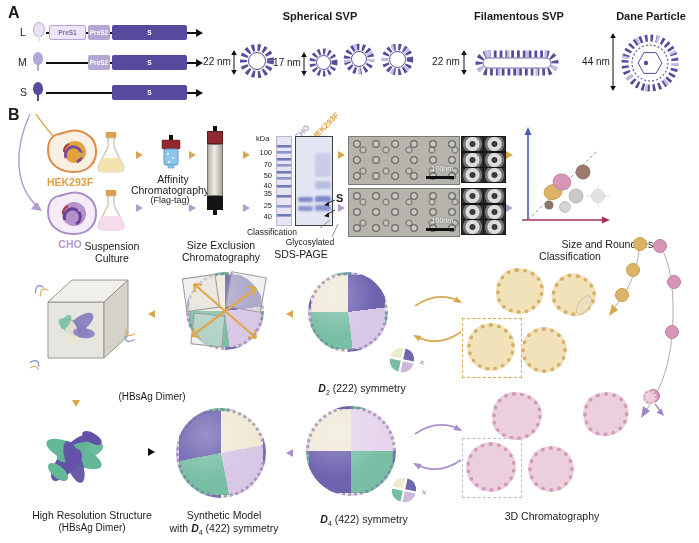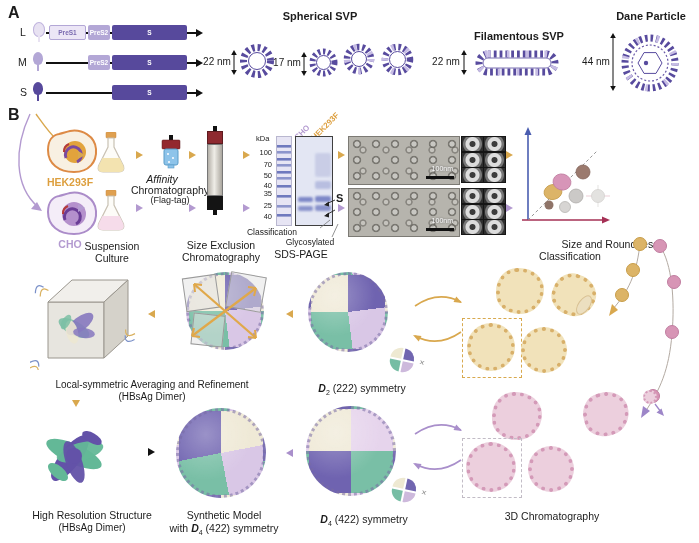--- a/index.html
+++ b/index.html
@@ -115,21 +115,21 @@
     <circle cx="17" cy="17" r="12" fill="none" stroke="#584b9e" stroke-width="6.5" stroke-dasharray="2.6 2.8"></circle>
     <circle cx="17" cy="17" r="12" fill="none" stroke="#c6bce4" stroke-width="6.5" stroke-dasharray="2.6 14.4"></circle>
     <circle cx="17" cy="17" r="7.5" fill="#fff" stroke="#584b9e" stroke-width="1"></circle>
   </svg>
   <svg class="abs" style="left:380px;top:42px;" width="35" height="35" viewBox="0 0 35 35">
     <circle cx="17.5" cy="17.5" r="12.5" fill="none" stroke="#584b9e" stroke-width="6.5" stroke-dasharray="2.6 2.8"></circle>
     <circle cx="17.5" cy="17.5" r="12.5" fill="none" stroke="#c6bce4" stroke-width="6.5" stroke-dasharray="2.6 12" stroke-dashoffset="6"></circle>
     <circle cx="17.5" cy="17.5" r="8" fill="#fff" stroke="#584b9e" stroke-width="1"></circle>
   </svg>
 
-  <div class="t b ct" style="left:519px;top:10px;font-size:11px;margin-top:20px;">Filamentous SVP</div>
+  <div class="t b ct" style="left:519px;top:10px;font-size:11px;">Filamentous SVP</div>
   <div class="t ct" style="left:446px;top:56px;font-size:10px;">22 nm</div>
   <svg class="abs" style="left:460px;top:50px;" width="8" height="25" viewBox="0 0 8 25">
     <line x1="4" y1="3" x2="4" y2="22" stroke="#111" stroke-width="1"></line>
       <polygon points="4,0 1.2,5 6.8,5" fill="#111"></polygon>
       <polygon points="4,25 1.2,20 6.8,20" fill="#111"></polygon>
   </svg>
   <svg class="abs" style="left:470px;top:44px;" width="94" height="38" viewBox="0 0 94 38">
     <rect x="9" y="10" width="76" height="18" rx="9" fill="#fff" stroke="#584b9e" stroke-width="7" stroke-dasharray="2.8 3"></rect>
     <rect x="9" y="10" width="76" height="18" rx="9" fill="none" stroke="#c6bce4" stroke-width="7" stroke-dasharray="2.8 16"></rect>
     <rect x="13" y="14" width="68" height="10" rx="5" fill="#fff" stroke="#584b9e" stroke-width="0.8"></rect>
@@ -203,21 +203,21 @@
 
   <svg class="abs" style="left:158px;top:135px;" width="26" height="34" viewBox="0 0 26 34">
     <rect x="11" y="0" width="4" height="5" fill="#111"></rect>
     <rect x="4" y="5" width="18" height="9" rx="1" fill="#93282e" stroke="#5e1b1f" stroke-width="0.5"></rect>
     <rect x="6" y="14" width="14" height="16" rx="2" fill="#8ec4ea" stroke="#5a9cc8" stroke-width="1"></rect>
     <circle cx="10" cy="19" r="1" fill="#fff"></circle>
       <circle cx="15" cy="23" r="1" fill="#fff"></circle>
       <circle cx="11" cy="27" r="1" fill="#fff"></circle>
     <rect x="10" y="30" width="6" height="3" fill="#8ec4ea" stroke="#5a9cc8" stroke-width="0.6"></rect>
   </svg>
-  <div class="t ct" style="left:162px;top:173px;font-style:italic;">Affinity</div>
+  <div class="t ct" style="left:173px;top:173px;">Affinity</div>
   <div class="t ct" style="left:170px;top:184px;">Chromatography</div>
   <div class="t ct" style="left:170px;top:195px;font-size:9px;">(Flag-tag)</div>
 
   <div class="seccol" style="left:207px;top:126px;height:92px;">
     <div class="nub" style="top:0;height:5px;"></div>
     <div class="cap" style="top:5px;"></div>
     <div class="body" style="top:18px;height:52px;"></div>
     <div class="blk" style="top:70px;height:14px;"></div>
     <div class="nub" style="top:84px;height:5px;"></div>
   </div>
@@ -321,21 +321,20 @@
     </g>
     <g transform="translate(4,90) rotate(35)">
       <path d="M0,8 Q5,-2 10,6" stroke="#7a90c8" stroke-width="1.2" fill="none"></path>
       <path d="M3,13 Q8,3 13,11" stroke="#d9b05e" stroke-width="1.2" fill="none"></path>
     </g>
     <g transform="translate(100,80) rotate(-145)">
       <path d="M0,8 Q5,-2 10,6" stroke="#7a90c8" stroke-width="1.2" fill="none"></path>
       <path d="M3,13 Q8,3 13,11" stroke="#d9b05e" stroke-width="1.2" fill="none"></path>
     </g>
   </svg>
-  <div class="t ct" style="left:152px;top:379px;font-size:10px;">Local-symmetric Averaging and Refinement</div>
   <div class="t ct" style="left:152px;top:391px;font-size:10px;">(HBsAg Dimer)</div>
   <div class="tri-d" style="left:72px;top:400px;--c:#d9a84e;"></div>
 
   <div class="tri-l" style="left:148px;top:310px;--c:#d9a84e;"></div>
 
   <div class="abs" style="left:182px;top:268px;width:86px;height:86px;">
     <div class="sph sph-d2" style="left:4px;top:4px;width:78px;height:78px;"></div>
     <div class="obox" style="left:2px;top:8px;width:32px;height:32px;transform:rotate(-8deg);"></div>
     <div class="obox" style="left:46px;top:6px;width:34px;height:34px;transform:rotate(10deg);"></div>
     <div class="obox" style="left:10px;top:46px;width:30px;height:30px;transform:rotate(6deg);"></div>

